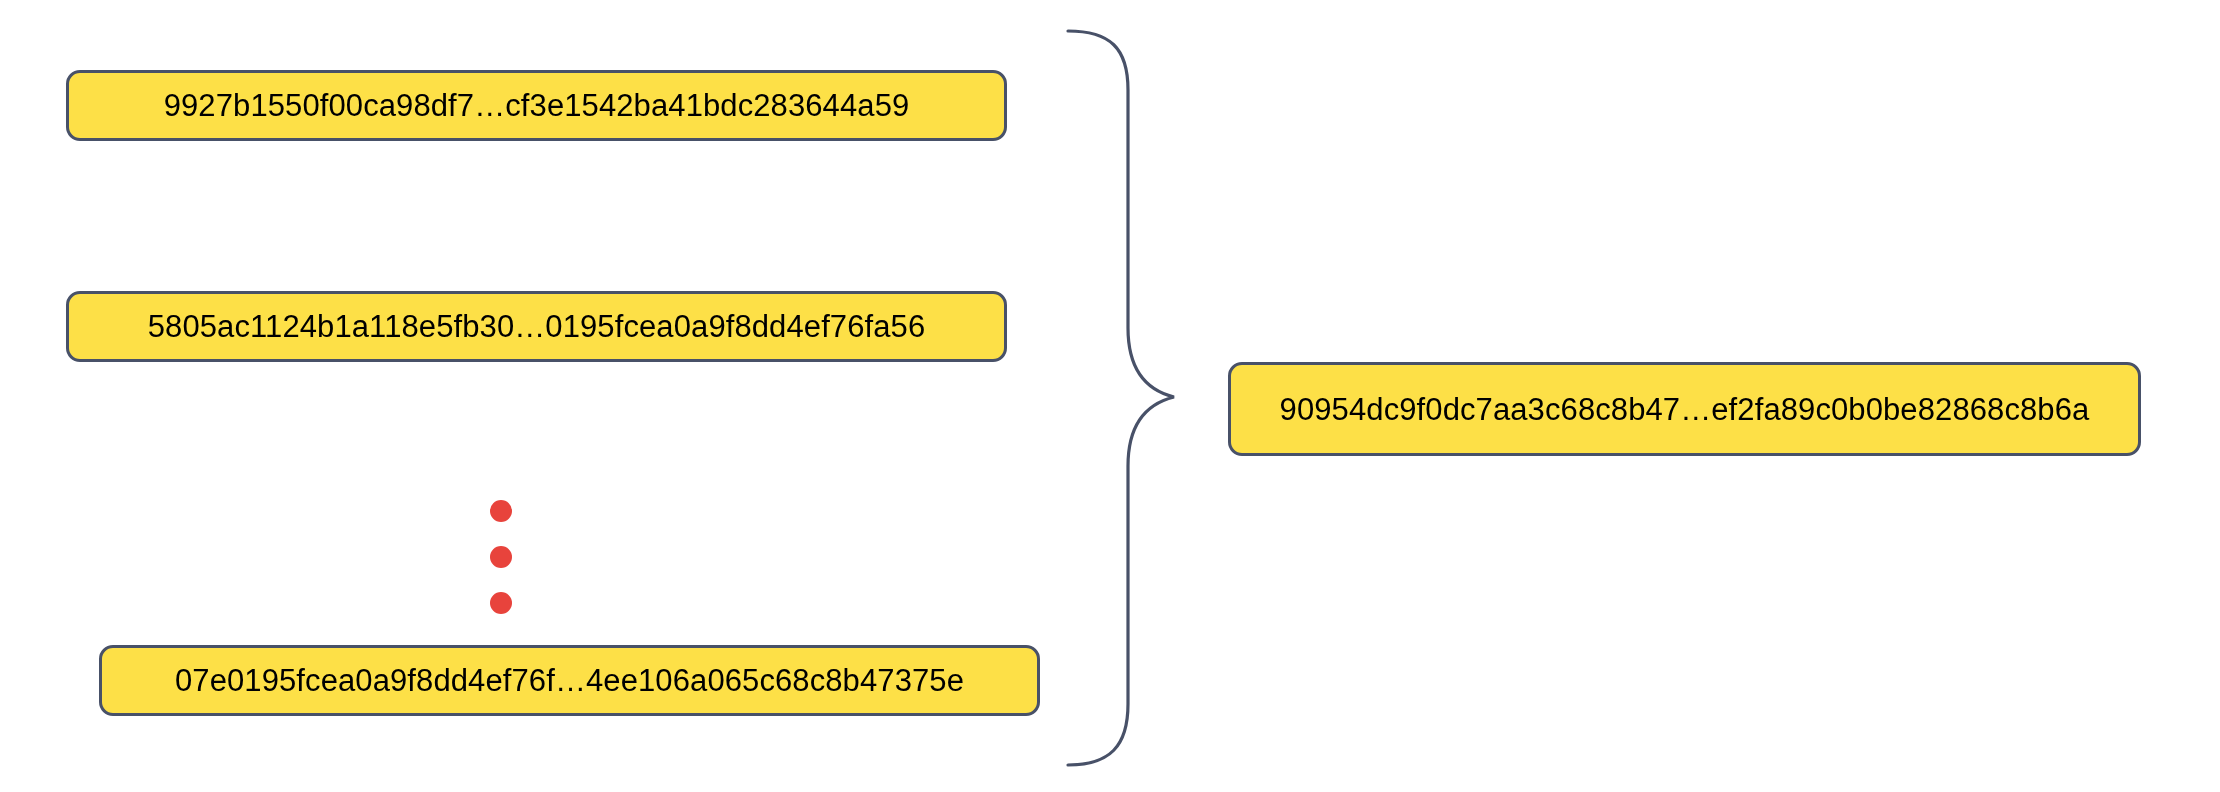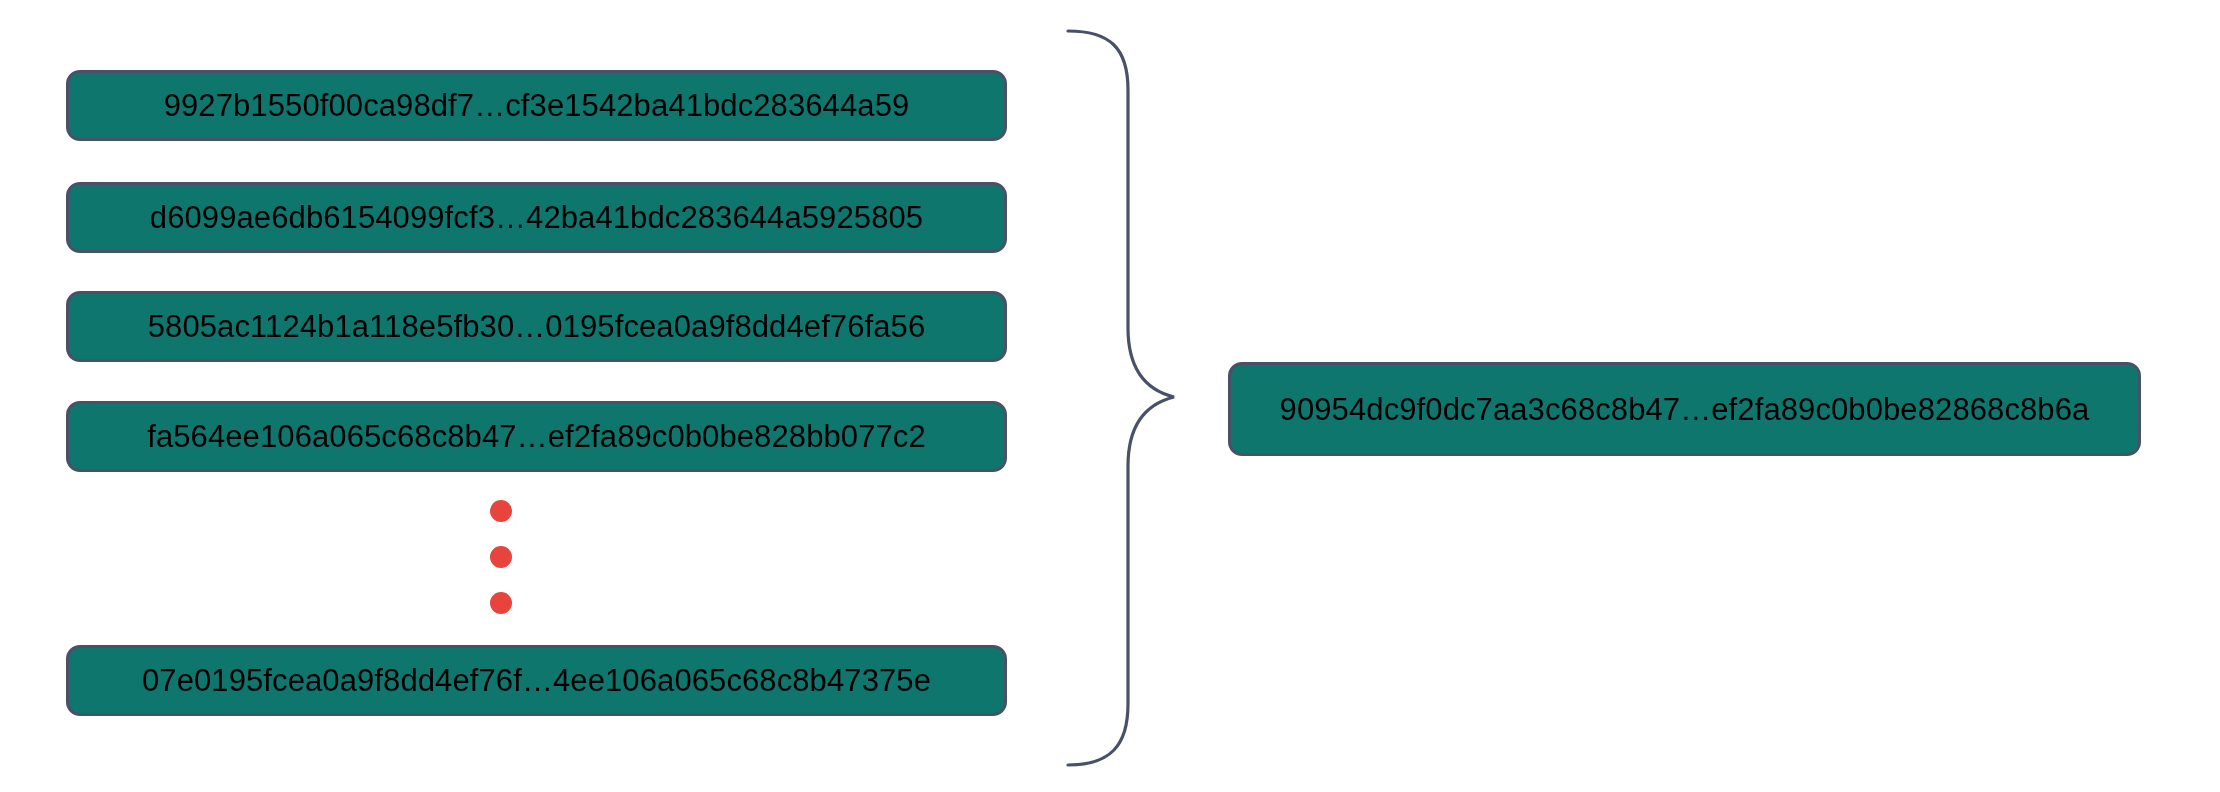--- a/index.html
+++ b/index.html
@@ -24,42 +24,42 @@
     width: 2220px;
     height: 792px;
   }
 
   
   .hash-box {
     position: absolute;
     box-sizing: border-box;
     border: 3px solid #485168;
     border-radius: 14px;
-    background: #0f766e;
+    background: #fde047;
     display: flex;
     align-items: center;
     justify-content: center;
   }
   .hash-text {
     font-family: "Liberation Sans", sans-serif;
     font-size: 31px;
     line-height: 1;
     color: #000000;
     letter-spacing: 0.1px;
     white-space: nowrap;
     user-select: text;
   }
 
   
   .left-col { left: 66px; width: 941px; height: 71px; }
   #box-1 { top: 70px; }
   #box-2 { top: 182px; }
   #box-3 { top: 291px; justify-content: center; }
   #box-4 { top: 401px; }
-  #box-5 { top: 645px; }
+  #box-5 { top: 645px; margin-left: 33px; }
 
   
   #box-result {
     left: 1228px;
     top: 362px;
     width: 913px;
     height: 94px;
   }
 
   
@@ -95,31 +95,25 @@
 </style>
 </head>
 <body>
 
 <div id="canvas">
 
   <div class="hash-box left-col" id="box-1">
     <span class="hash-text">9927b1550f00ca98df7…cf3e1542ba41bdc283644a59</span>
   </div>
 
-  <div class="hash-box left-col" id="box-2">
-    <span class="hash-text">d6099ae6db6154099fcf3…42ba41bdc283644a5925805</span>
-  </div>
 
   <div class="hash-box left-col" id="box-3">
     <span class="hash-text">5805ac1124b1a118e5fb30…0195fcea0a9f8dd4ef76fa56</span>
   </div>
 
-  <div class="hash-box left-col" id="box-4">
-    <span class="hash-text">fa564ee106a065c68c8b47…ef2fa89c0b0be828bb077c2</span>
-  </div>
 
   <div class="dots-group">
     <span class="dot dot-1"></span>
     <span class="dot dot-2"></span>
     <span class="dot dot-3"></span>
   </div>
 
   <div class="hash-box left-col" id="box-5">
     <span class="hash-text">07e0195fcea0a9f8dd4ef76f…4ee106a065c68c8b47375e</span>
   </div>

